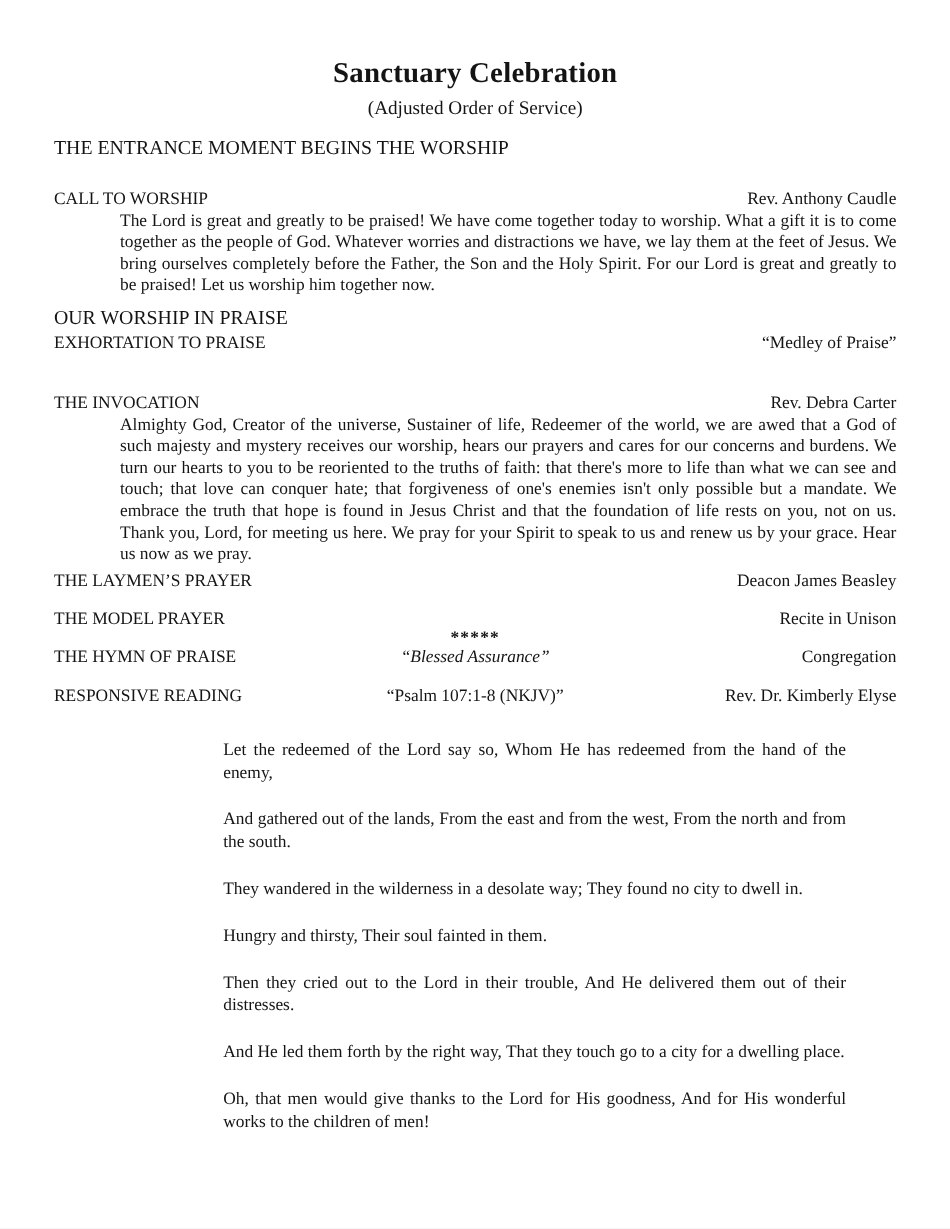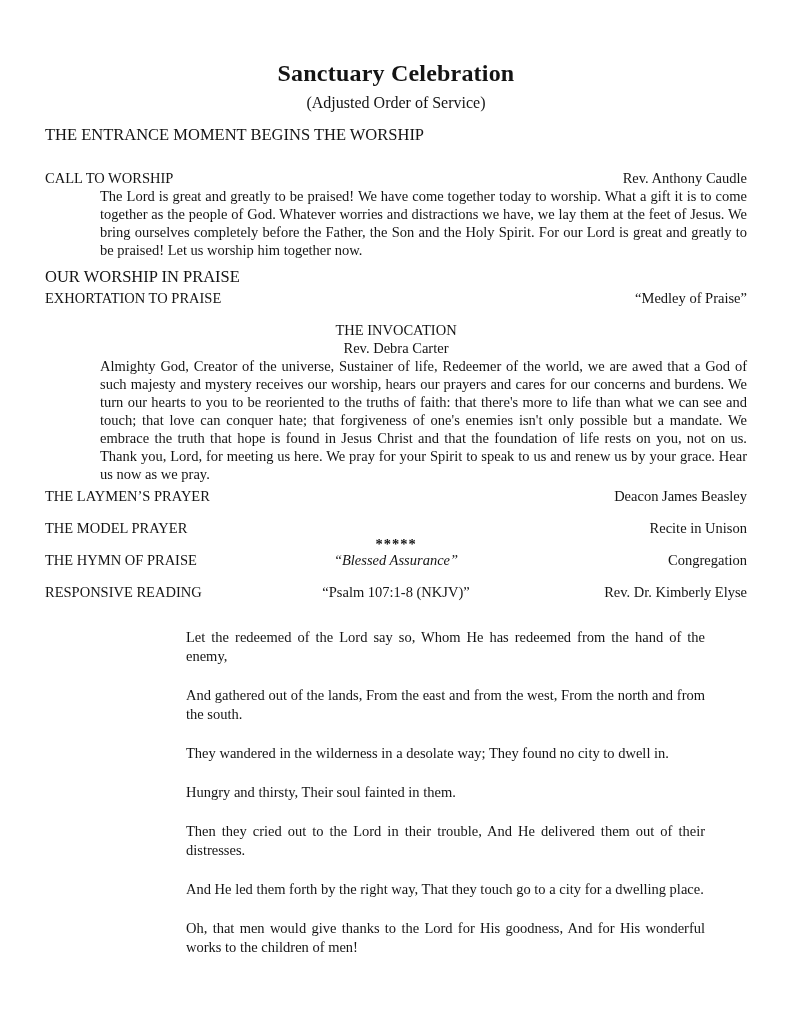--- a/index.html
+++ b/index.html
@@ -3,21 +3,21 @@
 <meta charset="utf-8">
 <style>
   html, body { margin: 0; padding: 0; background: #e8e8e8; }
   .page {
     position: relative;
     width: 792px;
     height: 1024px;
     margin: 0 auto;
     background: #ffffff;
     box-sizing: border-box;
-    padding: 12px 45px;
+    padding: 0 45px;
     font-family: "Liberation Serif", "DejaVu Serif", serif;
     color: #141414;
     font-size: 14.5px;
     overflow: hidden;
   }
   .doc-title {
     margin-top: 47px;
     font-size: 24px;
     line-height: 28px;
     font-weight: bold;
@@ -45,21 +45,21 @@
   }
   .program-row .center-note {
     position: absolute;
     left: 0;
     right: 0;
     text-align: center;
   }
   .italic { font-style: italic; }
   .row-call { margin-top: 24px; }
   .row-exhortation { margin-top: 2px; }
-  .row-invocation { margin-top: 14px; flex-direction: column; }
+  .row-invocation { margin-top: 32px; }
   .row-laymens { margin-top: 4px; font-family: Liberation Serif, serif; }
   .row-model { margin-top: 14px; }
   .row-hymn { margin-top: 0; }
   .row-responsive { margin-top: 14px; }
   .body-para {
     margin: 0 0 0 55px;
     line-height: 18px;
     text-align: justify;
   }
   .heading2 { margin-top: 8px; }

